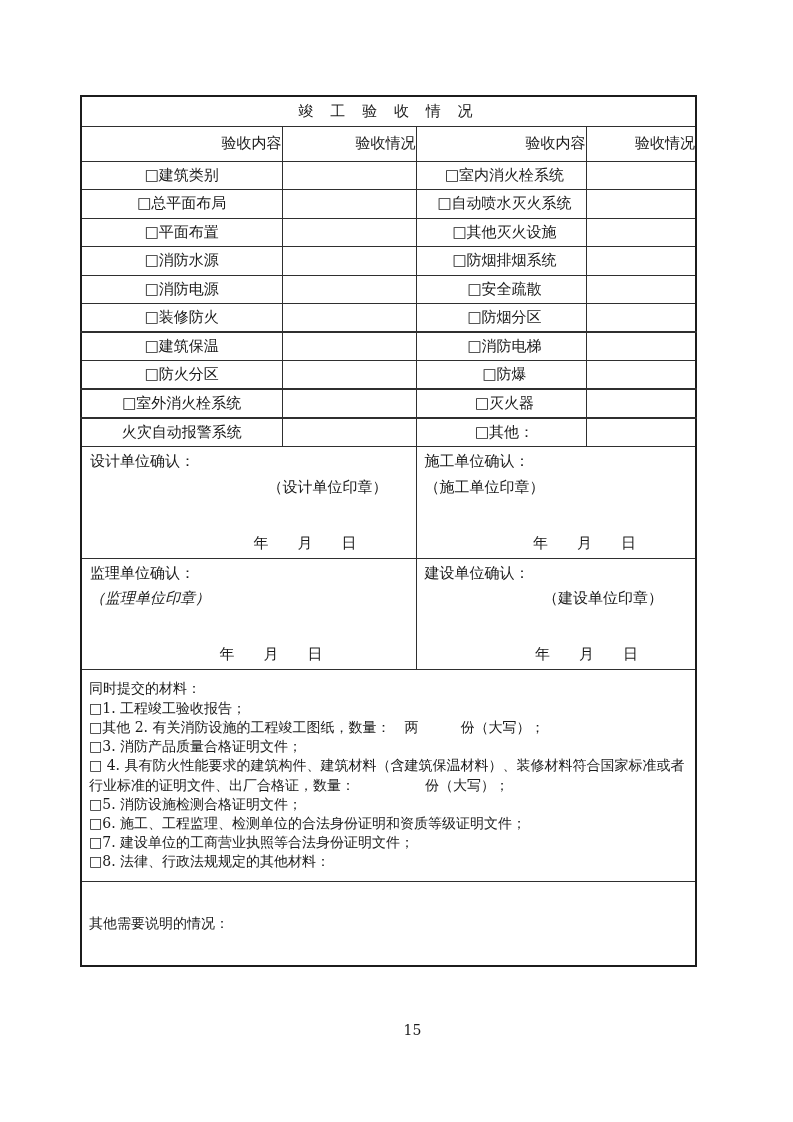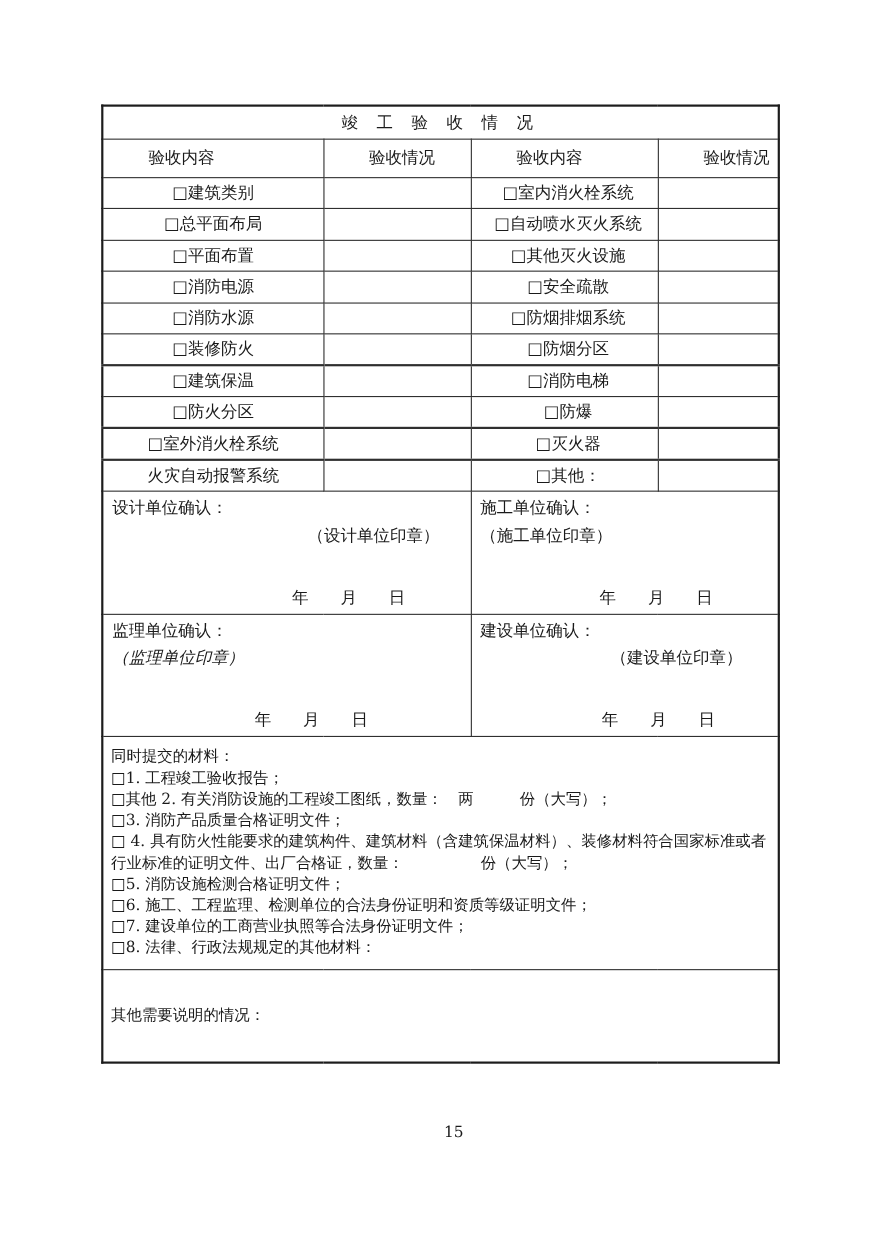--- a/index.html
+++ b/index.html
@@ -7,40 +7,40 @@
   .page {
     position:relative;
     width:793px; height:1122px;
     background:#ffffff;
     margin:0 auto;
     font-family:"DejaVu Serif","Liberation Serif",serif;
     color:#1a1a1a;
     overflow:hidden;
   }
   table.acceptance {
-    position:absolute; left:92px; top:95px;
+    position:absolute; left:80px; top:95px;
     width:615px;
     border-collapse:collapse;
     table-layout:fixed;
   }
   table.acceptance td {
     border:1px solid #2f2f2f;
     font-size:15px;
     vertical-align:middle;
     overflow:hidden;
   }
   table.acceptance { border:2px solid #1c1c1c; }
   table.acceptance td { line-height:1.25; }
 
   .title-cell {
     height:30px; text-align:center;
     font-size:16px; letter-spacing:6px;
     font-weight:normal;
   }
-  .header-cell { height:35px; text-align:left;padding-left:41px; }
+  .header-cell { height:35px; text-align:right; }
   tr.item-row td { height:28.5px;text-align:center; }
   td.item-left  { text-align:center; }
   td.item-right { text-align:left; padding-left:7px; }
   td.status-cell { }
 
   tr.thick-top td { border-top-width:2px; }
 
   td.confirm-cell {
     vertical-align:top;
     padding:0;
@@ -129,29 +129,29 @@
       <td class="item-right">□自动喷水灭火系统</td>
       <td class="status-cell"></td>
     </tr>
     <tr class="item-row">
       <td class="item-left">□平面布置</td>
       <td class="status-cell"></td>
       <td class="item-right">□其他灭火设施</td>
       <td class="status-cell"></td>
     </tr>
     <tr class="item-row">
+      <td class="item-left">□消防水源</td>
+      <td class="status-cell"></td>
+      <td class="item-right">□防烟排烟系统</td>
+      <td class="status-cell"></td>
+    </tr>
+    <tr class="item-row">
       <td class="item-left">□消防电源</td>
       <td class="status-cell"></td>
       <td class="item-right">□安全疏散</td>
-      <td class="status-cell"></td>
-    </tr>
-    <tr class="item-row">
-      <td class="item-left">□消防水源</td>
-      <td class="status-cell"></td>
-      <td class="item-right">□防烟排烟系统</td>
       <td class="status-cell"></td>
     </tr>
     <tr class="item-row">
       <td class="item-left">□装修防火</td>
       <td class="status-cell"></td>
       <td class="item-right">□防烟分区</td>
       <td class="status-cell"></td>
     </tr>
     <tr class="item-row thick-top">
       <td class="item-left">□建筑保温</td>

